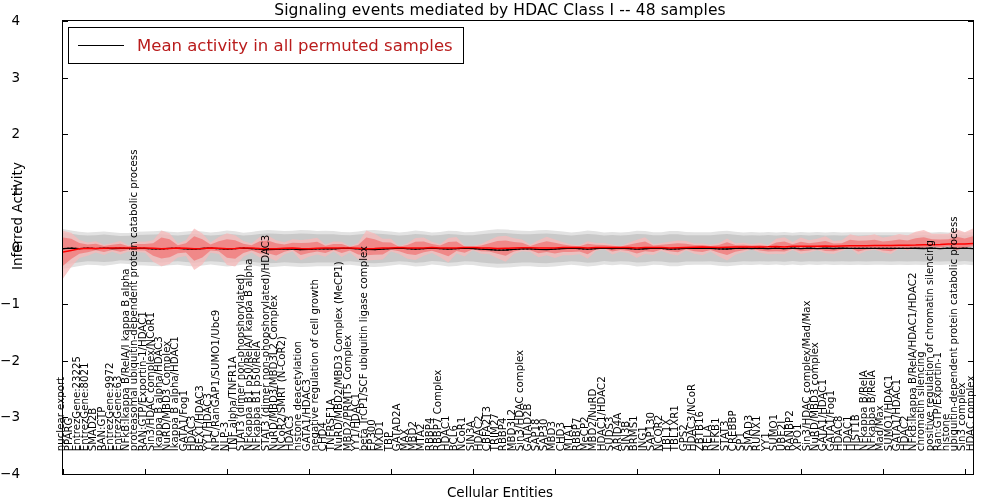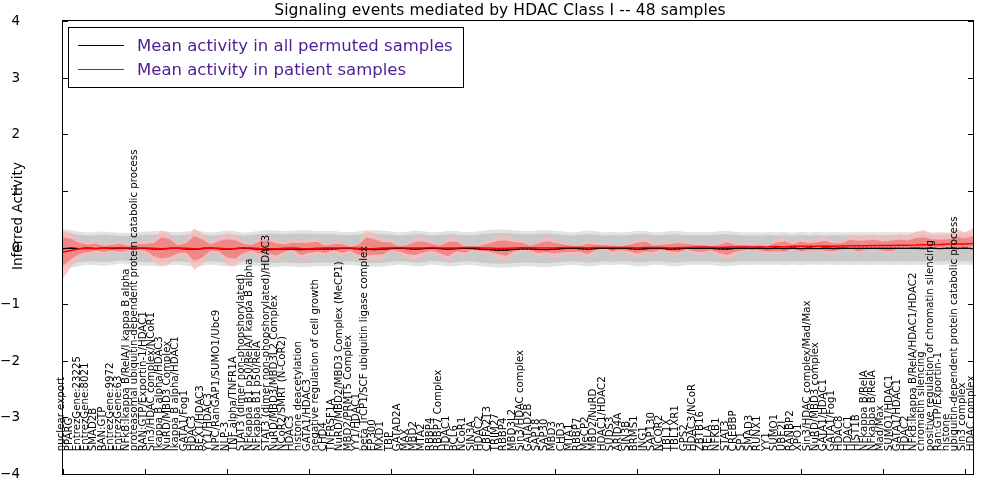--- a/index.html
+++ b/index.html
@@ -136,38 +136,39 @@
   .legend-swatch {
     width: 46px;
     height: 0;
     border-top-width: 1.6px;
     border-top-style: solid;
     margin-right: 13px;
     flex: 0 0 auto;
   }
   .legend-text {
     font-size: 16.5px;
-    color: #4c1d95;
+    color: #b91c1c;
     white-space: nowrap;
   }
   
   #data-svg {
     position: absolute;
     left: 0;
     top: 0;
   }
 </style>
 </head>
 <body>
 
 <div id="figure">
 
   <div id="chart-title">Signaling events mediated by HDAC Class I -- 48 samples</div>
 
   <div id="y-axis-label">Inferred Activity</div>
+  <div id="x-axis-label">Cellular Entities</div>
 
   <div id="yticks-layer">
       <div class="ytick-label" style="top: 12px;">4</div>
       <div class="ytick-mark" style="top: 21px;"></div>
       <div class="ytick-mark-right" style="top: 21px;"></div>
       <div class="ytick-label" style="top: 68.625px;">3</div>
       <div class="ytick-mark" style="top: 77.625px;"></div>
       <div class="ytick-mark-right" style="top: 77.625px;"></div>
       <div class="ytick-label" style="top: 125.25px;">2</div>
       <div class="ytick-mark" style="top: 134.25px;"></div>
@@ -333,19 +334,15 @@
       <div class="xtick-label" style="left: 897.204px; bottom: 27px;">ubiquitin-dependent protein catabolic process</div>
       <div class="xtick-label" style="left: 905.402px; bottom: 27px;">Sin3 complex</div>
       <div class="xtick-label" style="left: 913.6px; bottom: 27px;">HDAC complex</div>
     </div>
 
   <div id="legend">
     <div class="legend-row">
       <span class="legend-swatch" style="border-top-color: rgb(0, 0, 0);"></span>
       <span class="legend-text">Mean activity in all permuted samples</span>
     </div>
-    <div class="legend-row">
-      <span class="legend-swatch" style="border-top-color: rgb(255, 0, 0);"></span>
-      <span class="legend-text">Mean activity in patient samples</span>
-    </div>
   </div>
 
 </div>
 
 </body></html>

